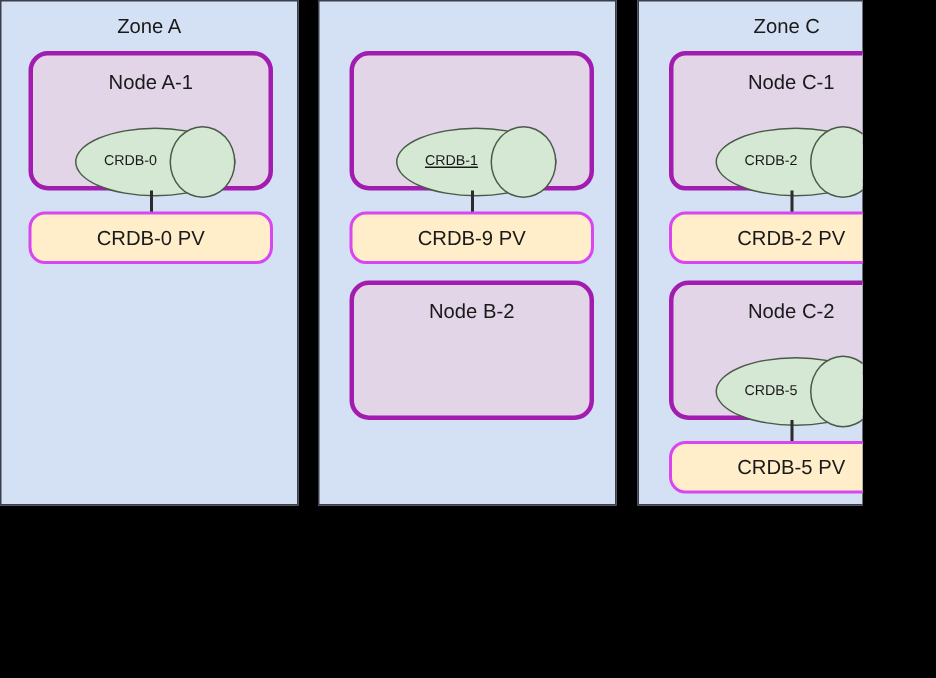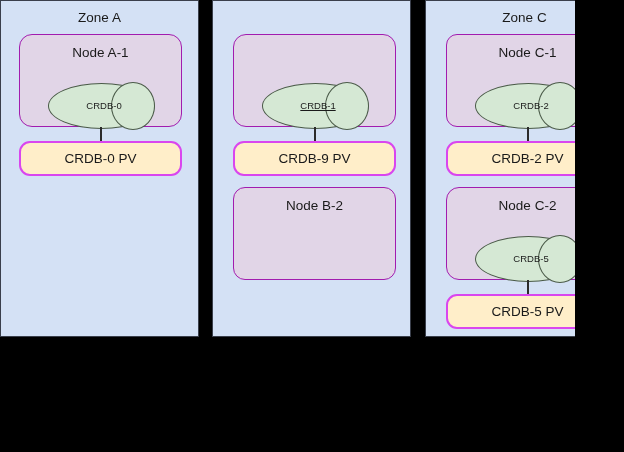--- a/index.html
+++ b/index.html
@@ -37,21 +37,21 @@
     font-size: 13.5px;
     color: #1a1a1a;
     line-height: 16px;
     white-space: nowrap;
   }
 
   
   .node {
     position: absolute;
     background: #e1d5e7;
-    border: 1px solid #a21caf;
+    border: 3px solid #a21caf;
     border-radius: 13px;
     box-sizing: border-box;
   }
   .node-title {
     position: absolute;
     left: 0;
     right: 0;
     top: 10px;
     text-align: center;
     font-size: 13.5px;
@@ -89,21 +89,20 @@
     position: absolute;
     left: 0;
     top: 50%;
     transform: translateY(-50%);
     text-align: center;
     font-size: 9.5px;
     color: #1a1a1a;
     line-height: 12px;
     white-space: nowrap;
     z-index: 3;
-    padding-left: 19px;
   }
 
   
   .pv {
     position: absolute;
     background: #ffeec9;
     border: 2px solid #d946ef;
     border-radius: 11px;
     box-sizing: border-box;
     display: flex;
@@ -157,21 +156,21 @@
         <div class="cyl-label" style="width:74px;text-decoration:underline;">CRDB-1</div>
       </div>
     </div>
 
     <div class="connector" style="left:101px; top:126px; height:15px;"></div>
 
     <div class="pv" style="left:20px; top:140px; width:163px; height:35px;">
       <span class="pv-label">CRDB-9 PV</span>
     </div>
 
-    <div class="node" style="left:20px; top:186px; width:163px; height:93px;border-radius:12px;">
+    <div class="node" style="left:20px; top:186px; width:163px; height:93px;">
       <div class="node-title">Node B-2</div>
     </div>
   </div>
 
   <div class="zone" style="left:425px; width:199px; height:337px;">
     <div class="zone-title">Zone C</div>
 
     <div class="node" style="left:20px; top:33px; width:163px; height:93px;border-radius:11px;">
       <div class="node-title">Node C-1</div>
       <div class="cyl" style="left:28px; top:48px; width:107px; height:46px;">

